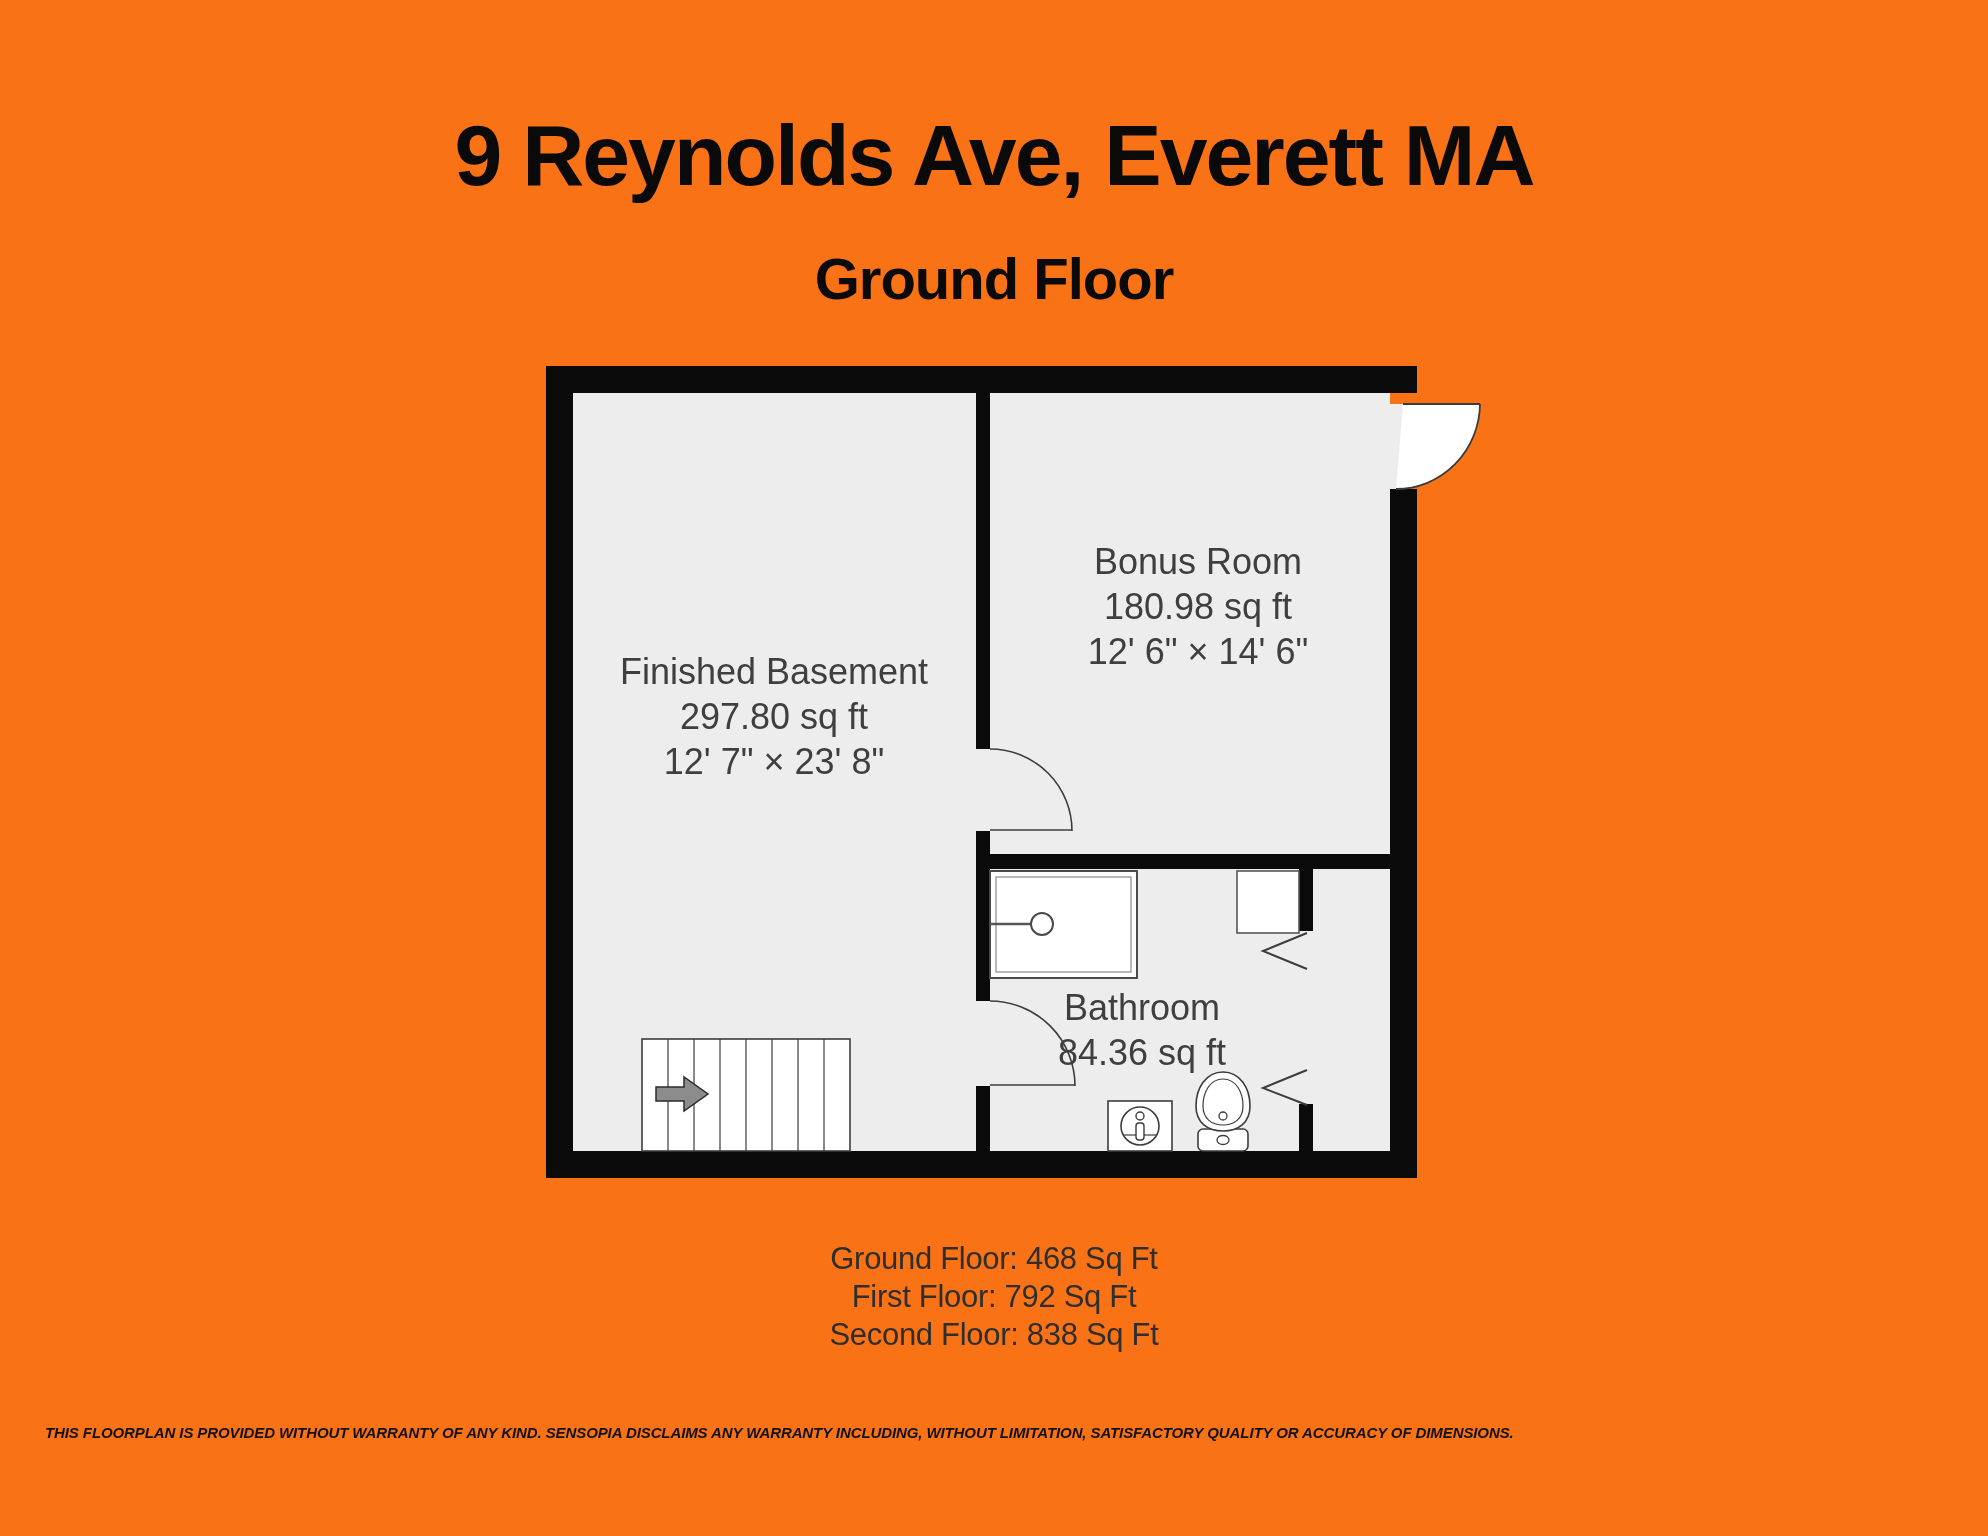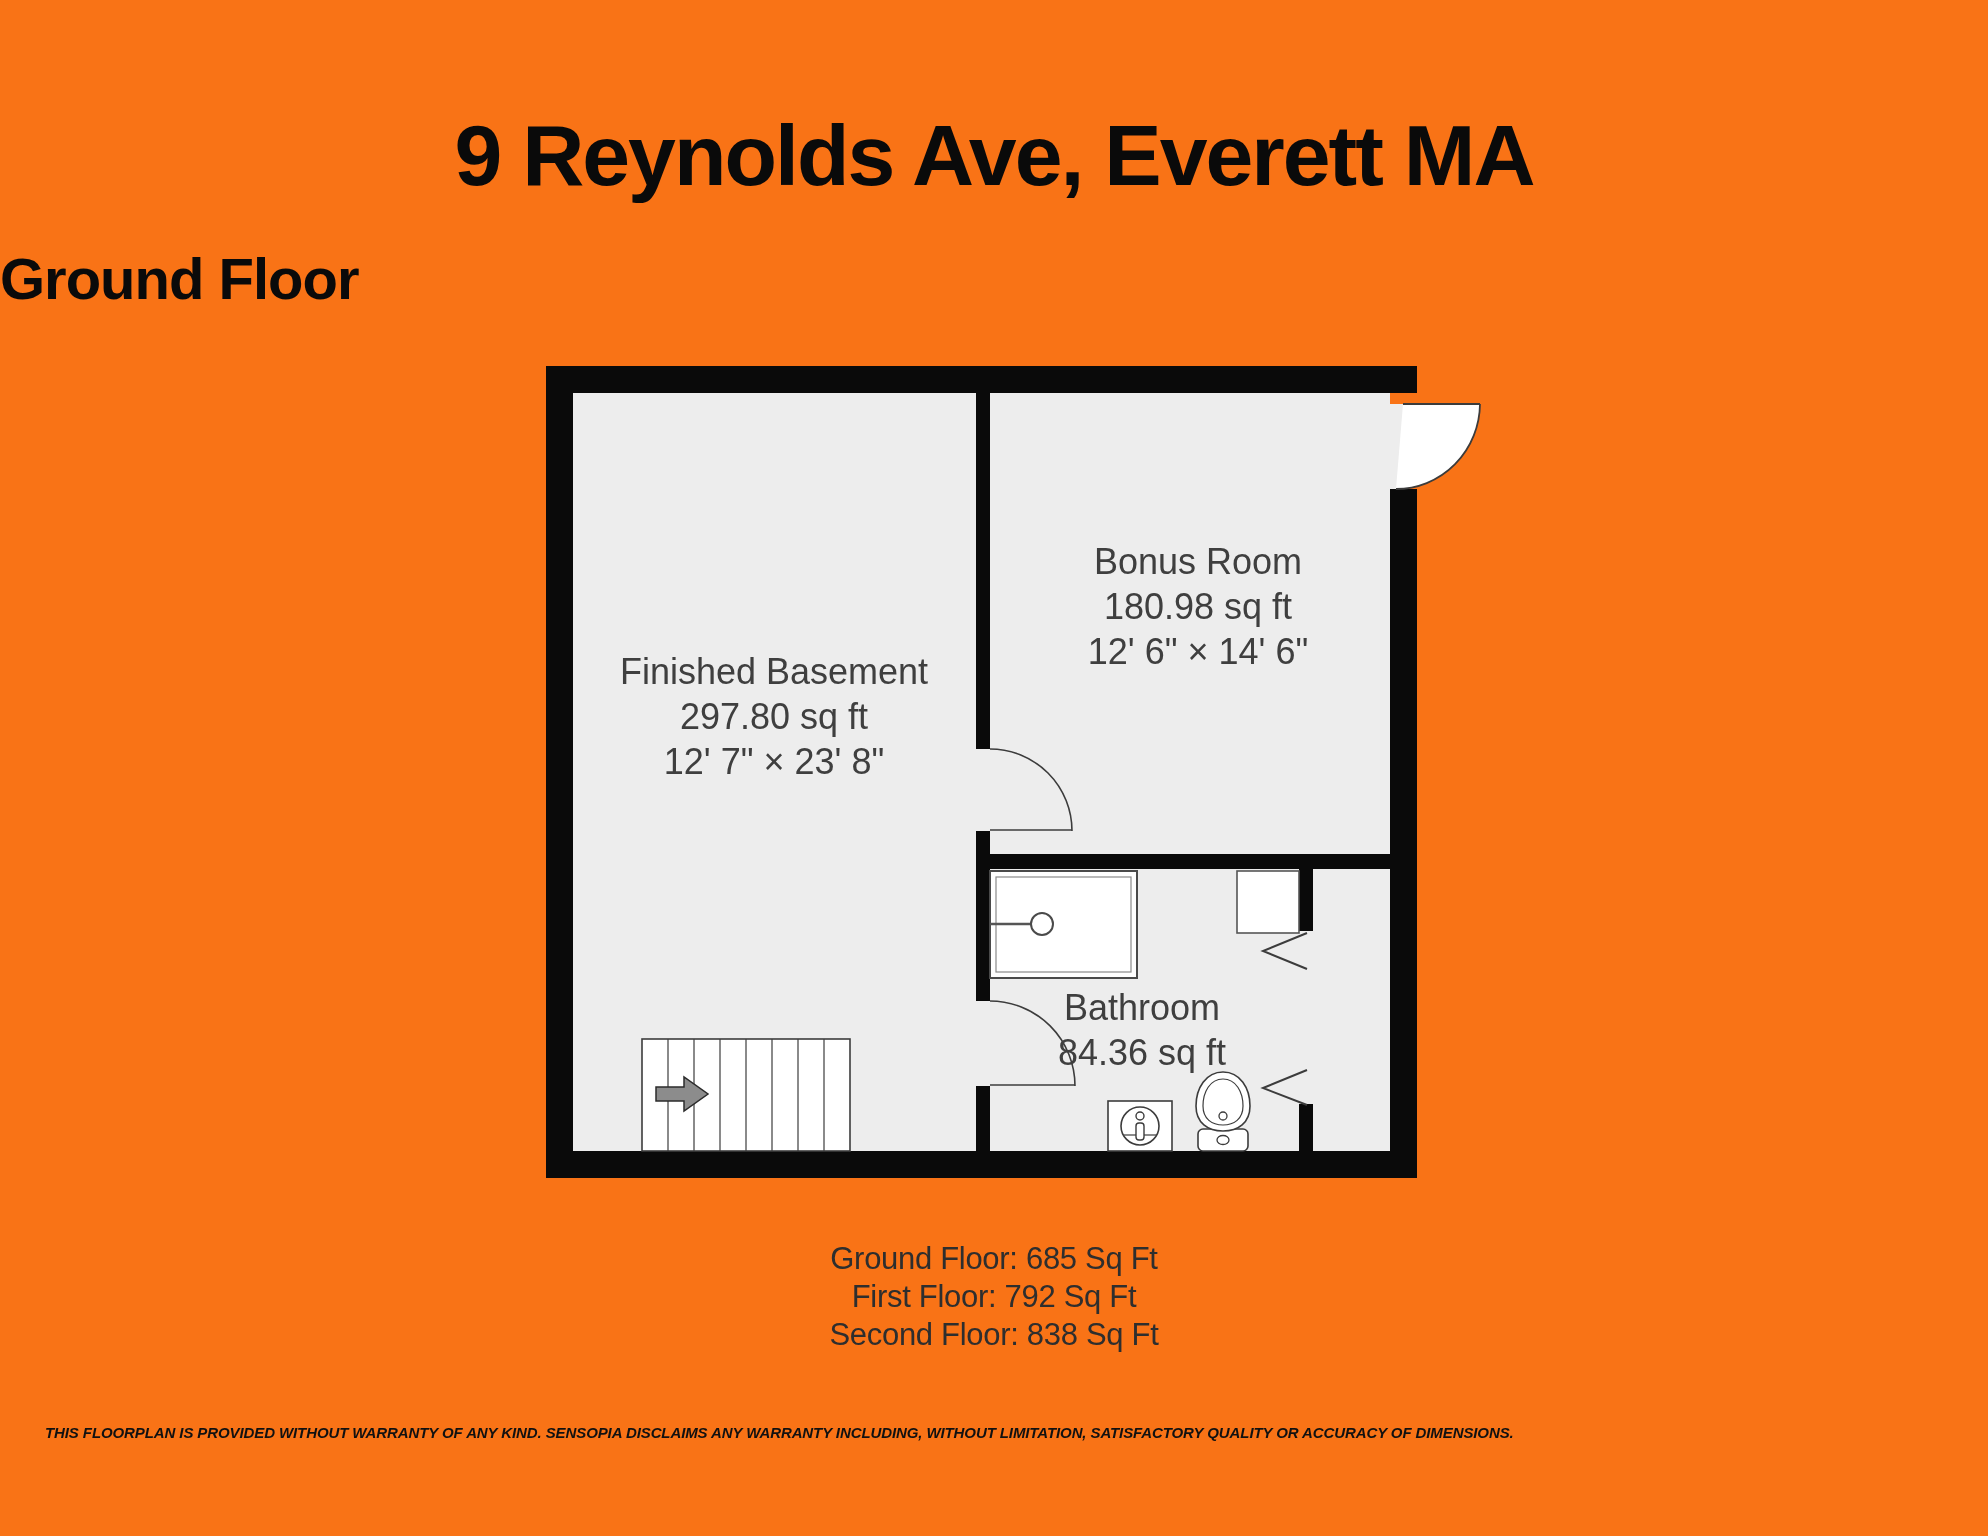--- a/index.html
+++ b/index.html
@@ -8,21 +8,21 @@
     background:#f97316; overflow:hidden;
     font-family:"Liberation Sans", sans-serif;
   }
   .title {
     position:absolute; top:112px; left:0; width:100%;
     text-align:center; font-size:86px; font-weight:800;
     letter-spacing:-2px; line-height:1; color:#0a0a0a;
   }
   .subtitle {
     position:absolute; top:250px; left:0; width:100%;
-    text-align:left; font-size:58px; font-weight:800;
+    text-align:center; font-size:58px; font-weight:800;
     letter-spacing:-1px; line-height:1; color:#0a0a0a;
   }
   .plan { position:absolute; left:546px; top:366px; width:940px; height:812px; }
   .rlabel {
     fill:#3f3f3f; font-size:36px; text-anchor:middle;
     font-family:"Liberation Sans", sans-serif;
   }
   .footer {
     position:absolute; top:1240px; left:0; width:100%;
     text-align:center; font-size:31px; line-height:38px;
@@ -119,20 +119,20 @@
       <text class="rlabel" x="652" y="253">180.98 sq ft</text>
       <text class="rlabel" x="652" y="298">12' 6" × 14' 6"</text>
     </g>
     <g>
       <text class="rlabel" x="596" y="654">Bathroom</text>
       <text class="rlabel" x="596" y="699">84.36 sq ft</text>
     </g>
   </svg>
 
   <div class="footer">
-    <div>Ground Floor: 685 Sq Ft</div>
+    <div>Ground Floor: 468 Sq Ft</div>
     <div>First Floor: 792 Sq Ft</div>
     <div>Second Floor: 838 Sq Ft</div>
   </div>
 
   <div class="disclaimer">THIS FLOORPLAN IS PROVIDED WITHOUT WARRANTY OF ANY KIND. SENSOPIA DISCLAIMS ANY WARRANTY INCLUDING, WITHOUT LIMITATION, SATISFACTORY QUALITY OR ACCURACY OF DIMENSIONS.</div>
 
 </div>
 
 </body></html>

